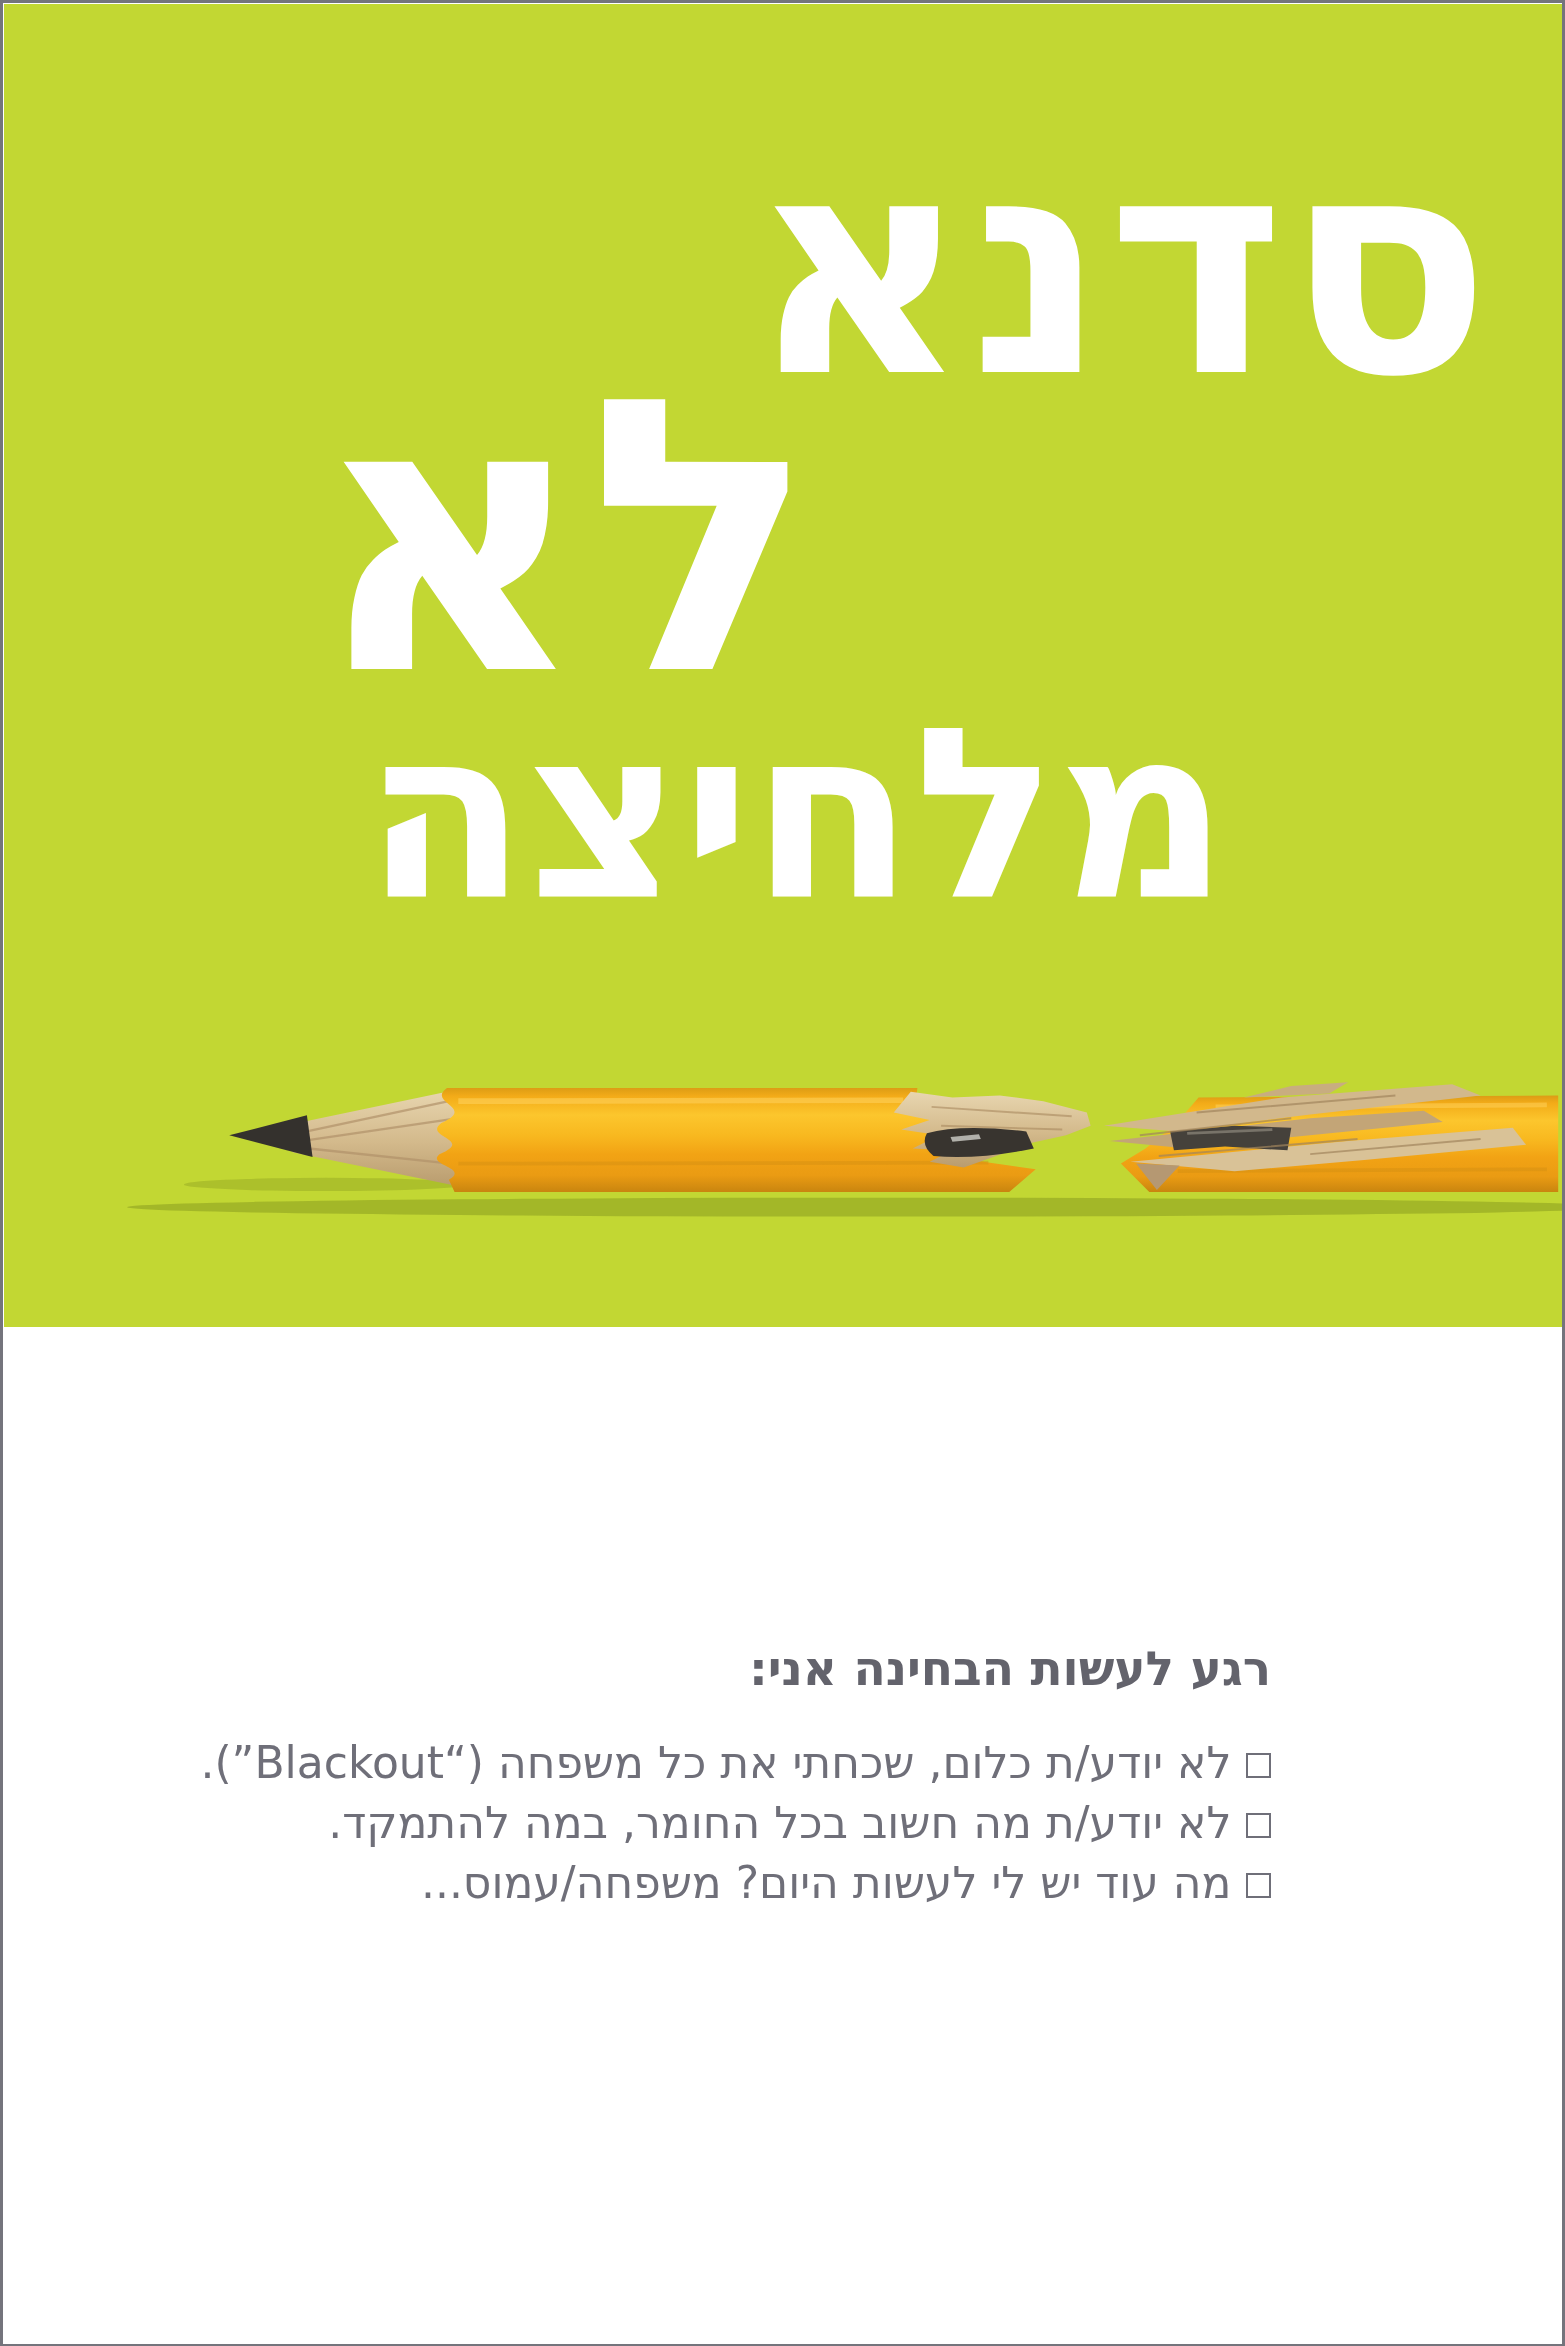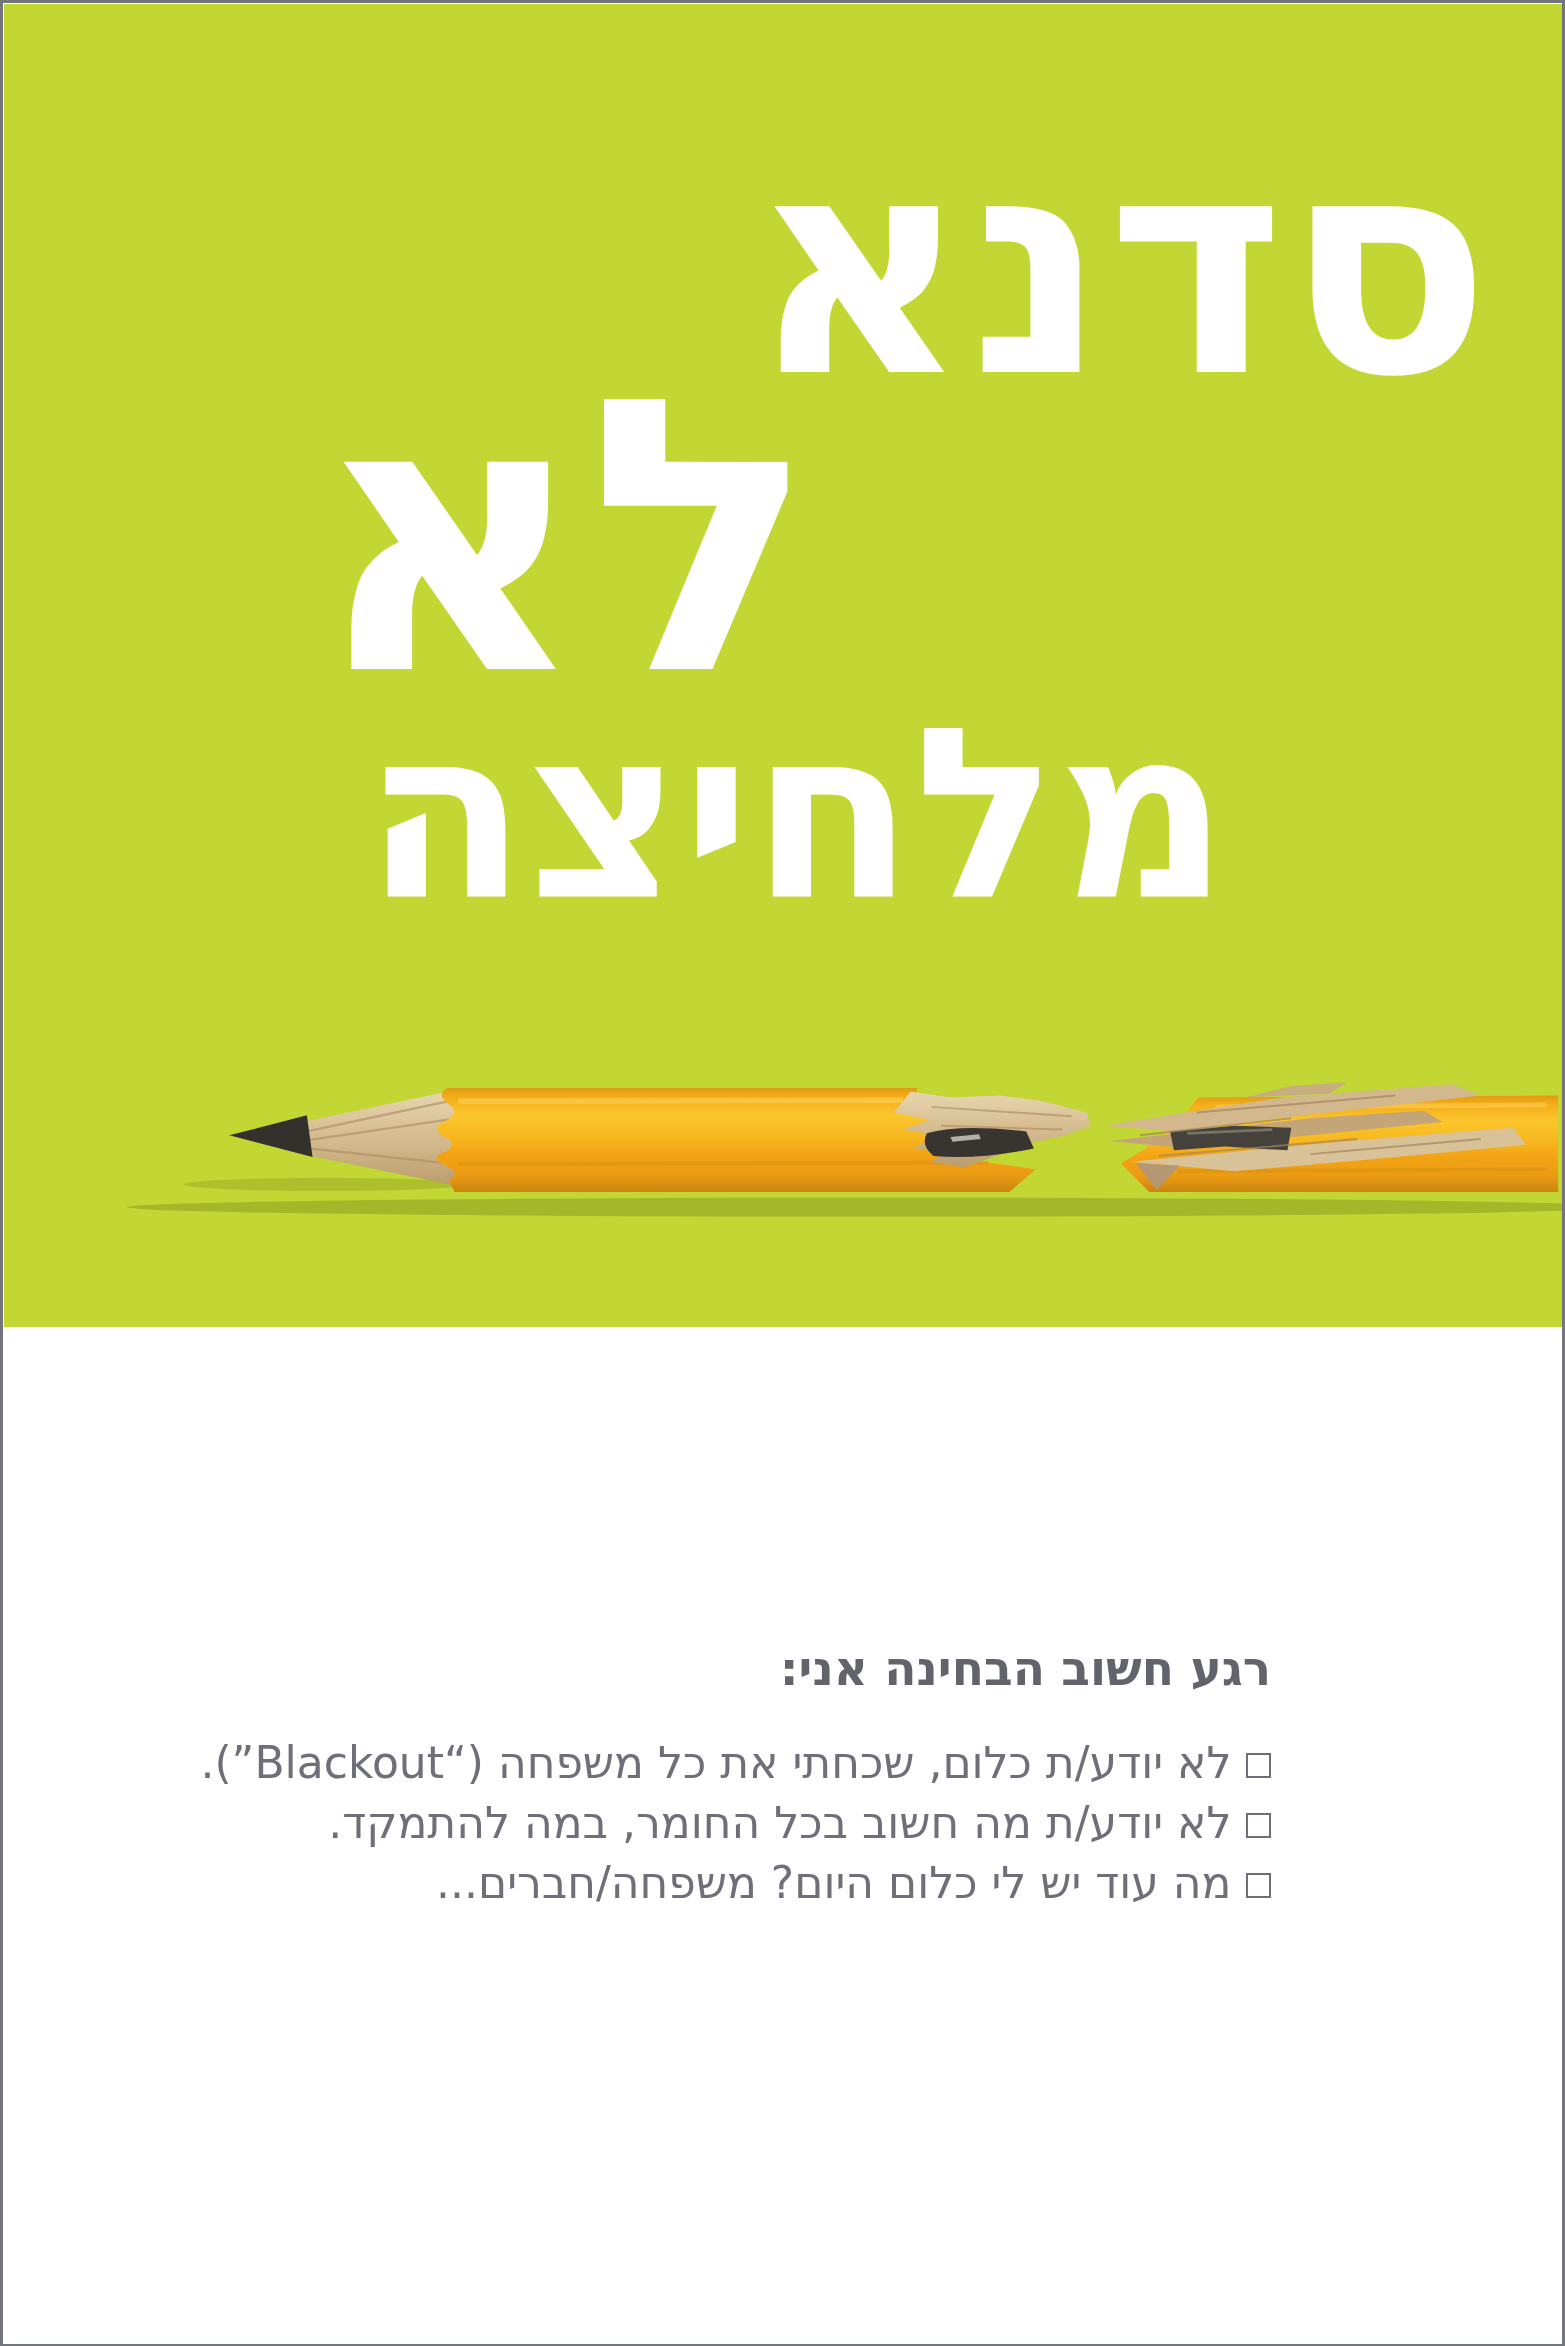--- a/index.html
+++ b/index.html
@@ -94,27 +94,27 @@
   <path d="M1310,30 L1360,18 L1420,14 L1400,26 Z" fill="#c8ad80"></path>
   <path d="M1168,76 L1380,52 L1500,44 L1520,56 L1340,74 L1250,84 Z" fill="#c3a577"></path>
   <path d="M1190,98 L1420,76 L1594,62 L1608,80 L1440,96 L1300,108 Z" fill="#d9c297"></path>
   <path d="M1196,100 L1218,128 L1242,102 Z" fill="#b59872"></path>
   <path d="M1232,66 L1300,60 L1360,62 L1356,86 L1290,82 L1236,86 Z" fill="#45413b"></path>
   <path d="M1250,68 L1340,64" stroke="#787369" stroke-width="3" fill="none"></path>
   <path d="M1200,70 L1360,52 M1220,92 L1430,74 M1260,46 L1470,28 M1380,90 L1560,74" stroke="#a1845c" stroke-width="2" opacity="0.7" fill="none"></path>
 </svg>
 
 <div class="checklist">
-  <h2>רגע חשוב הבחינה אני:</h2>
+  <h2>רגע לעשות הבחינה אני:</h2>
 
   <div class="row">
     <span class="box"></span><span>לא יודע/ת כלום, שכחתי את כל משפחה (“Blackout”).</span>
   </div>
   <div class="row">
     <span class="box"></span><span>לא יודע/ת מה חשוב בכל החומר, במה להתמקד.</span>
   </div>
   <div class="row">
-    <span class="box"></span><span>מה עוד יש לי כלום היום? משפחה/חברים...</span>
+    <span class="box"></span><span>מה עוד יש לי לעשות היום? משפחה/עמוס...</span>
   </div>
 </div>
 
 <div class="frame"></div>
 
 
 </body></html>

